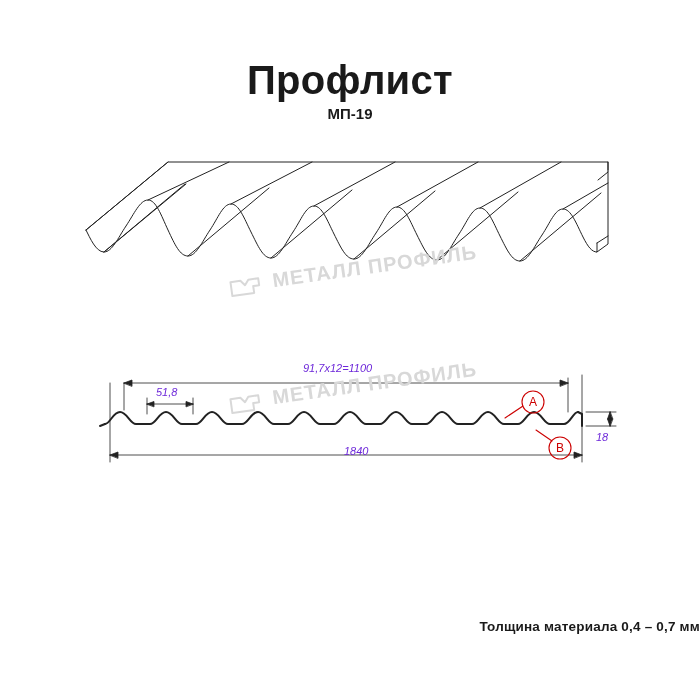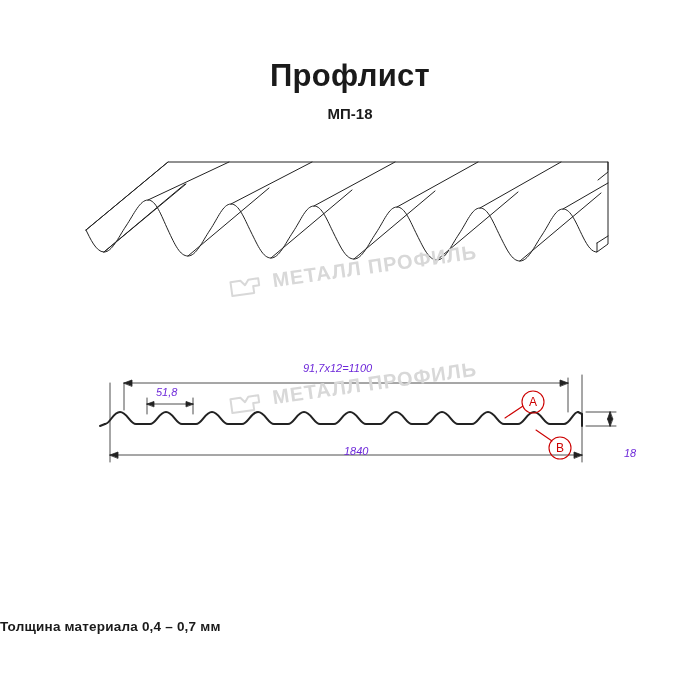--- a/index.html
+++ b/index.html
@@ -20,41 +20,41 @@
     inset: 0;
     width: 700px;
     height: 700px;
   }
   .title {
     position: absolute;
     left: 0;
     top: 58px;
     width: 700px;
     text-align: center;
-    font-size: 31px;
+    font-size: 40px;
     font-weight: bold;
     letter-spacing: 0.3px;
     color: #1a1a1a;
   }
   .subtitle {
     position: absolute;
     left: 0;
     top: 105px;
     width: 700px;
     text-align: center;
     font-size: 15px;
     font-weight: bold;
     color: #1a1a1a;
   }
   .footnote {
     position: absolute;
     left: 0;
     top: 619px;
     width: 700px;
-    text-align: left;
+    text-align: right;
     font-size: 13.5px;
     font-weight: bold;
     letter-spacing: 0.2px;
     color: #1a1a1a;
   }
   .svg-layer {
     position: absolute;
     left: 0;
     top: 0;
   }
@@ -95,21 +95,21 @@
     fill: #cc0000;
     font-family: "Liberation Sans", sans-serif;
   }
 </style>
 </head>
 <body>
 
 <div class="page">
 
   <div class="title">Профлист</div>
-  <div class="subtitle">МП-18</div>
+  <div class="subtitle">МП-19</div>
 
   <svg class="svg-layer" width="700" height="700" viewBox="0 0 700 700">
     <g stroke="#222222" stroke-width="1" fill="none" stroke-linejoin="round" stroke-linecap="round">
 
       <path d="M86 230 L168 162 L608 162 L608 170"></path>
 
       <path d="M168 162 L86 230"></path>
 
       <path d="M608 162 L608 172 L598 180"></path>
 
@@ -275,21 +275,21 @@
       </g>
     </g>
 
     <text class="callout-letter" x="533" y="406" text-anchor="middle">A</text>
     <text class="callout-letter" x="560" y="452" text-anchor="middle">B</text>
   </svg>
 
   <div class="dim-label" style="left:303px; top:362px;">91,7х12=1100</div>
   <div class="dim-label" style="left:156px; top:386px;">51,8</div>
   <div class="dim-label" style="left:344px; top:445px;">1840</div>
-  <div class="dim-label" style="left:624px; top:431px;margin-top:16px;">18</div>
+  <div class="dim-label" style="left:596px; top:431px;">18</div>
 
   <div class="wm wm1">
     <svg class="wm-logo" width="38" height="24" viewBox="0 0 38 24">
       <path d="M2 20 L2 6 L12 6 L16 11 L20 6 L30 6 L30 13 L24 13 L24 20 Z" fill="none" stroke="#d8d8d8" stroke-width="2" stroke-linejoin="round"></path>
     </svg><span>МЕТАЛЛ ПРОФИЛЬ</span>
   </div>
 
   <div class="wm wm2">
     <svg class="wm-logo" width="38" height="24" viewBox="0 0 38 24">
       <path d="M2 20 L2 6 L12 6 L16 11 L20 6 L30 6 L30 13 L24 13 L24 20 Z" fill="none" stroke="#d8d8d8" stroke-width="2" stroke-linejoin="round"></path>

